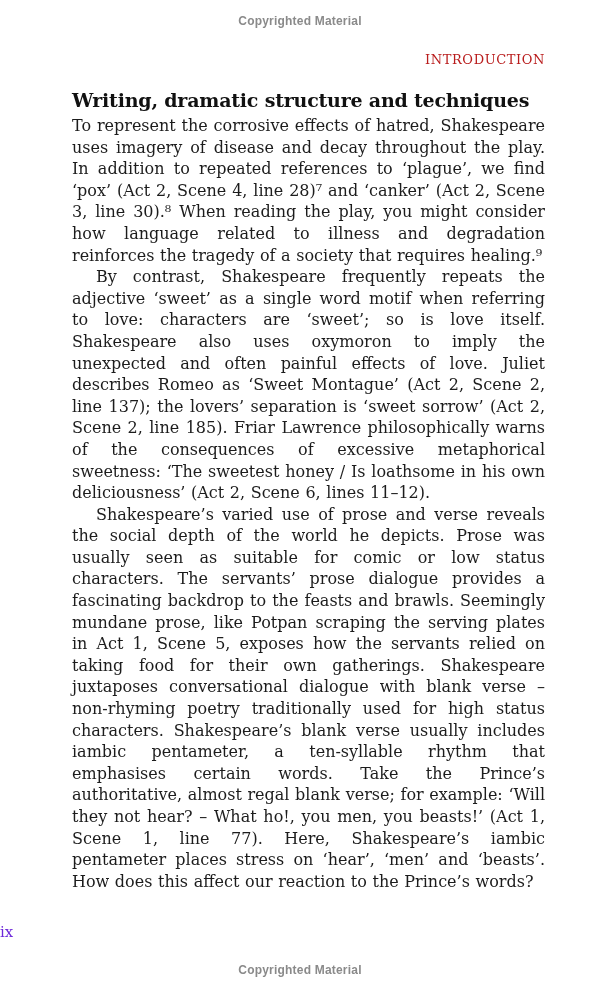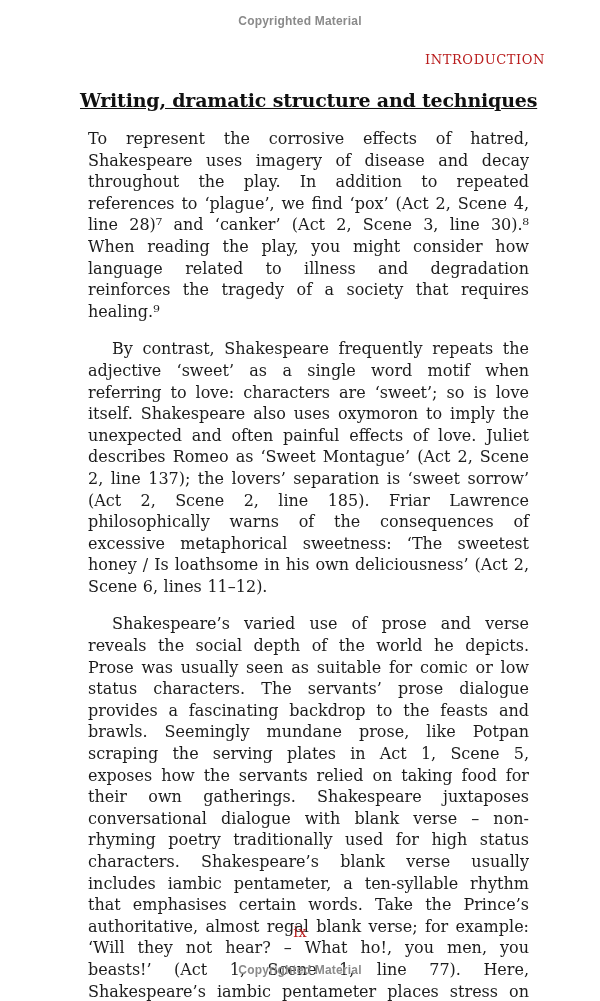--- a/index.html
+++ b/index.html
@@ -41,48 +41,47 @@
     color: #b91c1c;
   }
   .content {
     position: absolute;
     top: 88px;
     left: 72px;
     width: 473px;
     color: #1c1c1c;
   }
   .heading {
-    margin: 0 0 3px 8px;
+    margin: 0 0 3px 0;
     font-family: "DejaVu Serif", serif;
     font-weight: 700;
     font-size: 19px;
     line-height: 24px;
     color: #111111;
     letter-spacing: -0.2px;
-    text-decoration: underline;
   }
   .para {
-    margin: 16px;
+    margin: 0;
     font-size: 16px;
     line-height: 21.6px;
     text-align: justify;
     text-justify: inter-word;
     word-spacing: 0.5px;
     color: #1c1c1c;
   }
   .para.indent { text-indent: 24px; }
   .page-number {
     position: absolute;
     top: 923px;
     left: 0;
     width: 100%;
-    text-align: center;
+    text-align: left;
     font-family: "DejaVu Serif", serif;
     font-size: 15px;
-    color: #b91c1c;
+    color: #6d28d9;
   }
 </style>
 </head>
 <body>
 
 <div class="page">
 
   <div class="watermark top">Copyrighted Material</div>
 
   <div class="running-head">INTRODUCTION</div>

